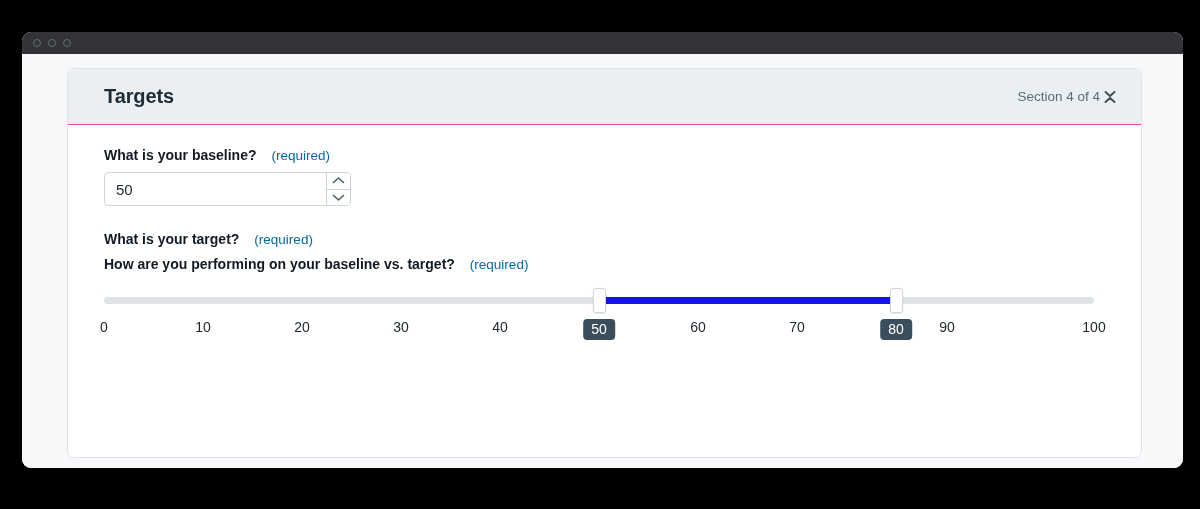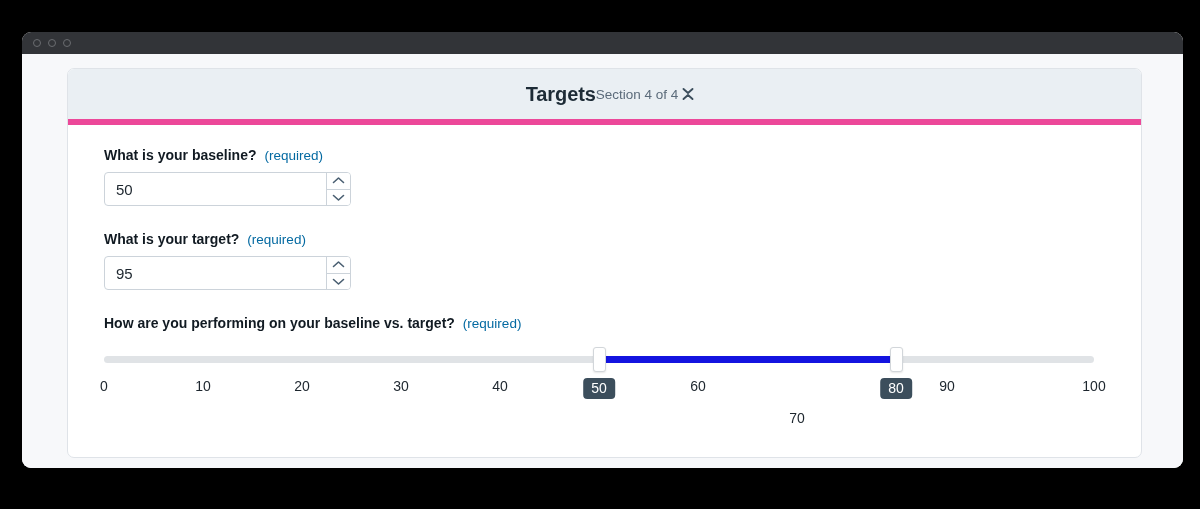--- a/index.html
+++ b/index.html
@@ -53,25 +53,25 @@
     background: #ffffff;
     border: 1px solid #dfe3e8;
     border-radius: 7px;
     width: 1075px;
     height: 390px;
     overflow: hidden;
   }
 
   #card-header {
     background: #eaeff3;
-    border-bottom: 6px solid #ec4899;
+    border-bottom: 1px solid #ec4899;
     height: 56px;
     display: flex;
     align-items: center;
-    justify-content: center;
+    justify-content: space-between;
     padding: 0 21px 0 36px;
   }
   #card-title {
     font-size: 20px;
     font-weight: bold;
     color: #1d2b36;
     letter-spacing: -0.1px;
   }
   #header-right {
     display: flex;
@@ -96,21 +96,21 @@
     padding: 22px 36px 0 36px;
   }
 
   .field-label {
     font-size: 14px;
     font-weight: bold;
     color: #111a22;
     margin-bottom: 9px;
     display: flex;
     align-items: baseline;
-    gap: 8px;
+    gap: 15px;
   }
   .required-tag {
     font-size: 13.5px;
     font-weight: normal;
     color: #0369a1;
   }
 
   
   .number-field {
     display: flex;
@@ -250,35 +250,20 @@
               <svg width="15" height="9" viewBox="0 0 15 9">
                 <path d="M2.5 2.5 L7.5 7 L12.5 2.5" fill="none" stroke="#4a5f72" stroke-width="1.6" stroke-linecap="round" stroke-linejoin="round"></path>
               </svg>
             </div>
           </div>
         </div>
 
         <div class="field-label">
           <span>What is your target?</span>
           <span class="required-tag">(required)</span>
-        </div>
-        <div class="number-field">
-          <input type="text" value="95" style="">
-          <div class="spinner">
-            <div class="spin-btn up">
-              <svg width="15" height="9" viewBox="0 0 15 9">
-                <path d="M2.5 6.5 L7.5 2 L12.5 6.5" fill="none" stroke="#4a5f72" stroke-width="1.6" stroke-linecap="round" stroke-linejoin="round"></path>
-              </svg>
-            </div>
-            <div class="spin-btn down">
-              <svg width="15" height="9" viewBox="0 0 15 9">
-                <path d="M2.5 2.5 L7.5 7 L12.5 2.5" fill="none" stroke="#4a5f72" stroke-width="1.6" stroke-linecap="round" stroke-linejoin="round"></path>
-              </svg>
-            </div>
-          </div>
         </div>
 
         <div id="slider-block">
           <div class="field-label">
             <span>How are you performing on your baseline vs. target?</span>
             <span class="required-tag">(required)</span>
           </div>
 
           <div id="slider-area">
             <div id="slider-track" style="background: rgb(224, 227, 230);"></div>
@@ -287,21 +272,21 @@
             <div class="slider-handle" id="handle-upper" style="left: 792px;"></div>
             <div class="value-badge" id="badge-lower" style="left: 495px; background: rgb(60, 78, 92);">50</div>
             <div class="value-badge" id="badge-upper" style="left: 792px; background: rgb(60, 78, 92);">80</div>
             <div id="tick-labels">
                 <div class="tick-label" style="left: 0px;">0</div>
                 <div class="tick-label" style="left: 99px; text-align: center;">10</div>
                 <div class="tick-label" style="left: 198px;">20</div>
                 <div class="tick-label" style="left: 297px;">30</div>
                 <div class="tick-label" style="left: 396px;">40</div>
                 <div class="tick-label" style="left: 594px;">60</div>
-                <div class="tick-label" style="left: 693px; margin-top: 32px;">70</div>
+                <div class="tick-label" style="left: 693px;">70</div>
                 <div class="tick-label" style="left: 843px;">90</div>
                 <div class="tick-label" style="left: 990px;">100</div>
               </div>
           </div>
         </div>
 
       </div>
     </div>
   </div>
 </div>

